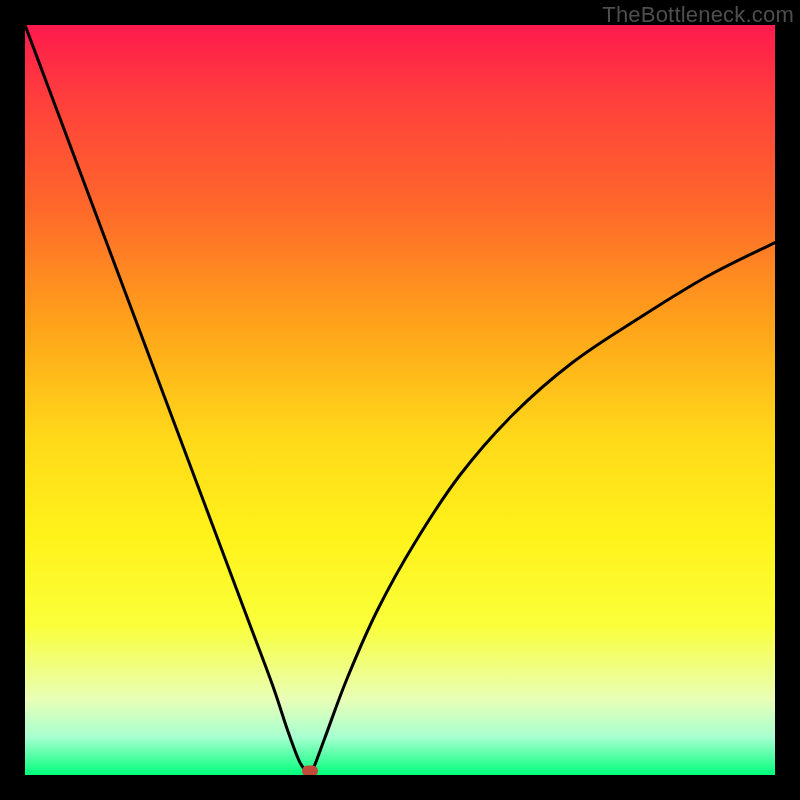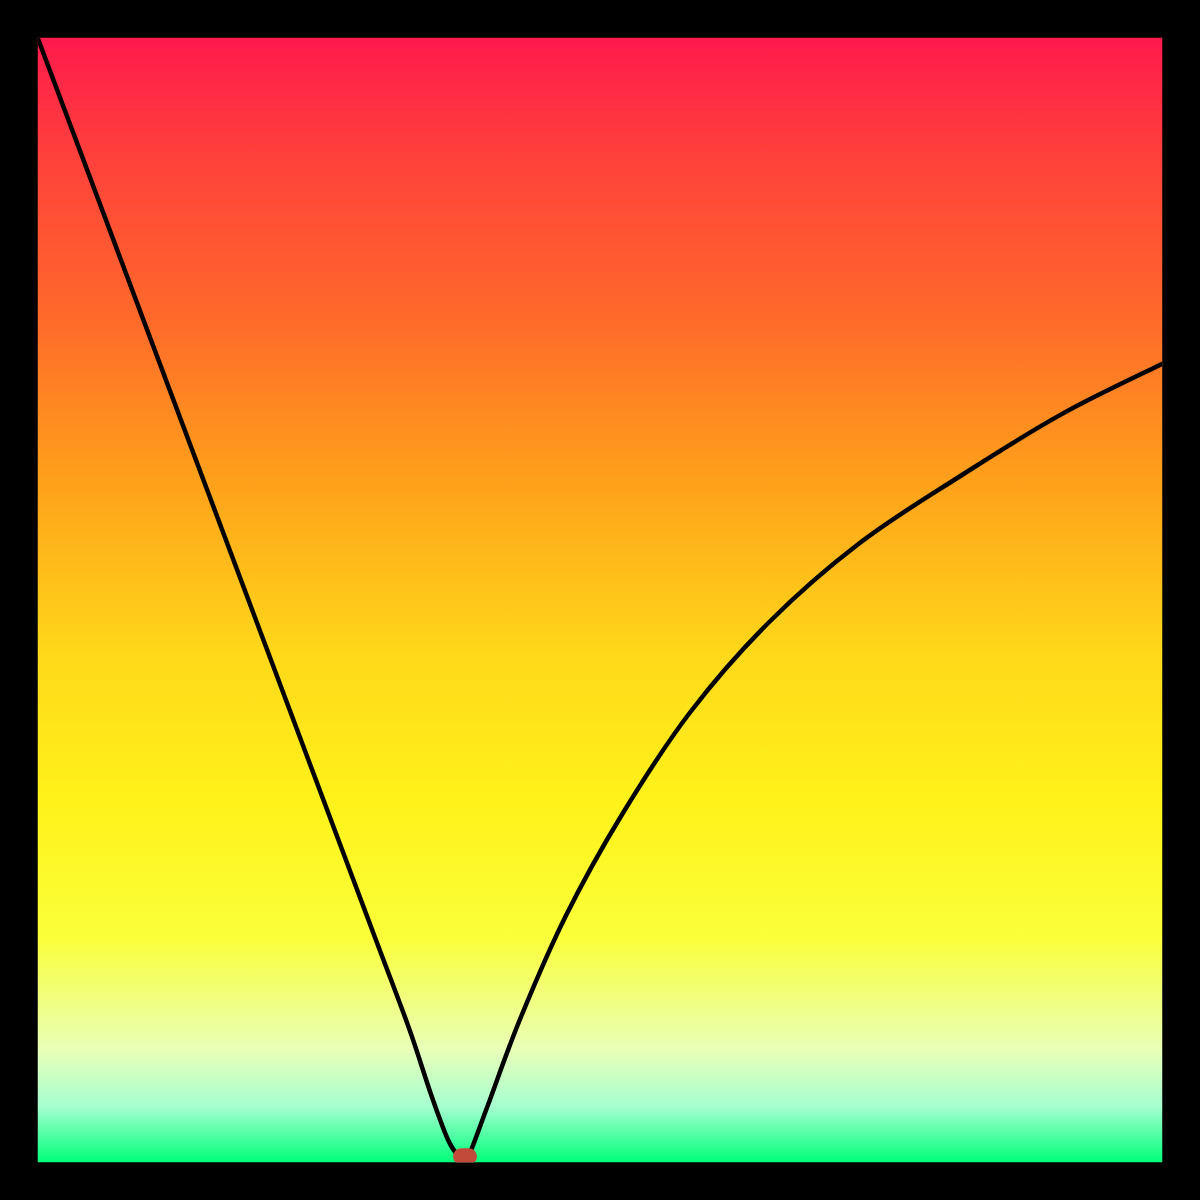--- a/index.html
+++ b/index.html
@@ -56,20 +56,21 @@
     font-size: 22px;
     letter-spacing: 0.2px;
     font-weight: 400;
     user-select: none;
   }
 </style>
 </head>
 <body>
 
 <div class="frame">
+  <div class="watermark">TheBottleneck.com</div>
 
   <div class="plot">
     <div class="gradient-fill"></div>
     <svg class="curve-layer" viewBox="0 0 750 750" preserveAspectRatio="none">
       <path fill="none" stroke="#000" stroke-width="3" stroke-linecap="round" stroke-linejoin="round" d="M 0 0 C 4.05 10.799999999999999, 14.4 38.400000000000006, 22.5 60 C 30.6 81.6, 36.9 98.4, 45 120 C 53.1 141.6, 59.4 158.4, 67.5 180 C 75.6 201.6, 81.9 218.39999999999995, 90 239.99999999999994 C 98.1 261.59999999999997, 104.4 278.4, 112.5 300 C 120.6 321.6, 126.9 338.4, 135 360 C 143.1 381.6, 149.4 398.4, 157.5 420 C 165.6 441.6, 171.9 458.4, 180 480 C 188.1 501.6, 194.4 518.4, 202.5 540 C 210.6 561.6, 216.9 578.4, 225 600 C 233.1 621.6, 240.75 641.1, 247.5 660 C 254.25 678.9, 257.775 691.5, 262.5 705 C 267.225 718.5, 270.375 727.575, 273.75 735 C 277.125 742.425, 279.225 743.955, 281.25 746.25 C 283.275 748.545, 283.65 748.425, 285 747.75 C 286.35 747.075, 286.05 748.845, 288.75 742.5 C 291.45 736.155, 293.925 728.7, 300 712.5 C 306.075 696.3, 313.05 675.45, 322.5 652.5 C 331.95 629.55, 340.35 609.3, 352.5 585 C 364.65 560.7, 375.15000000000003 541.8, 390 517.5 C 404.84999999999997 493.2, 417.44999999999993 472.95, 434.99999999999994 450 C 452.54999999999995 427.05, 467.25 410.25, 487.5 390 C 507.75 369.75, 524.55 355.04999999999995, 547.5 337.49999999999994 C 570.45 319.94999999999993, 590.7 308.025, 615 292.5 C 639.3 276.975, 658.2 264.75, 682.5 251.25 C 706.8 237.75, 737.85 223.575, 750 217.5"></path>
     </svg>
     <div class="marker" style="left: 285px; top: 745.5px;"></div>
   </div>
 </div>
 

